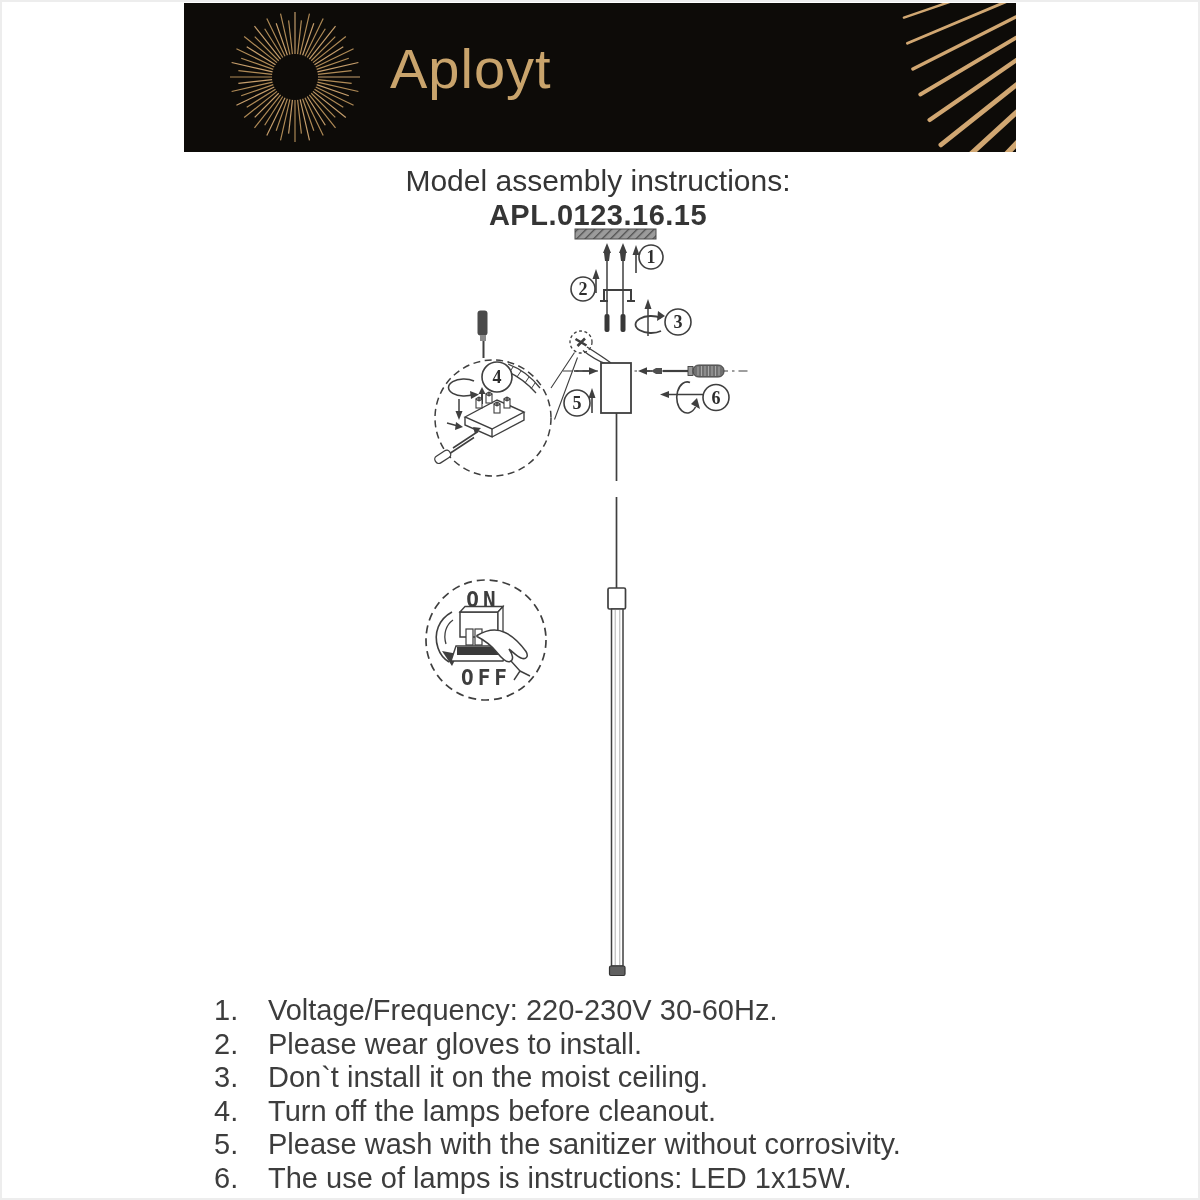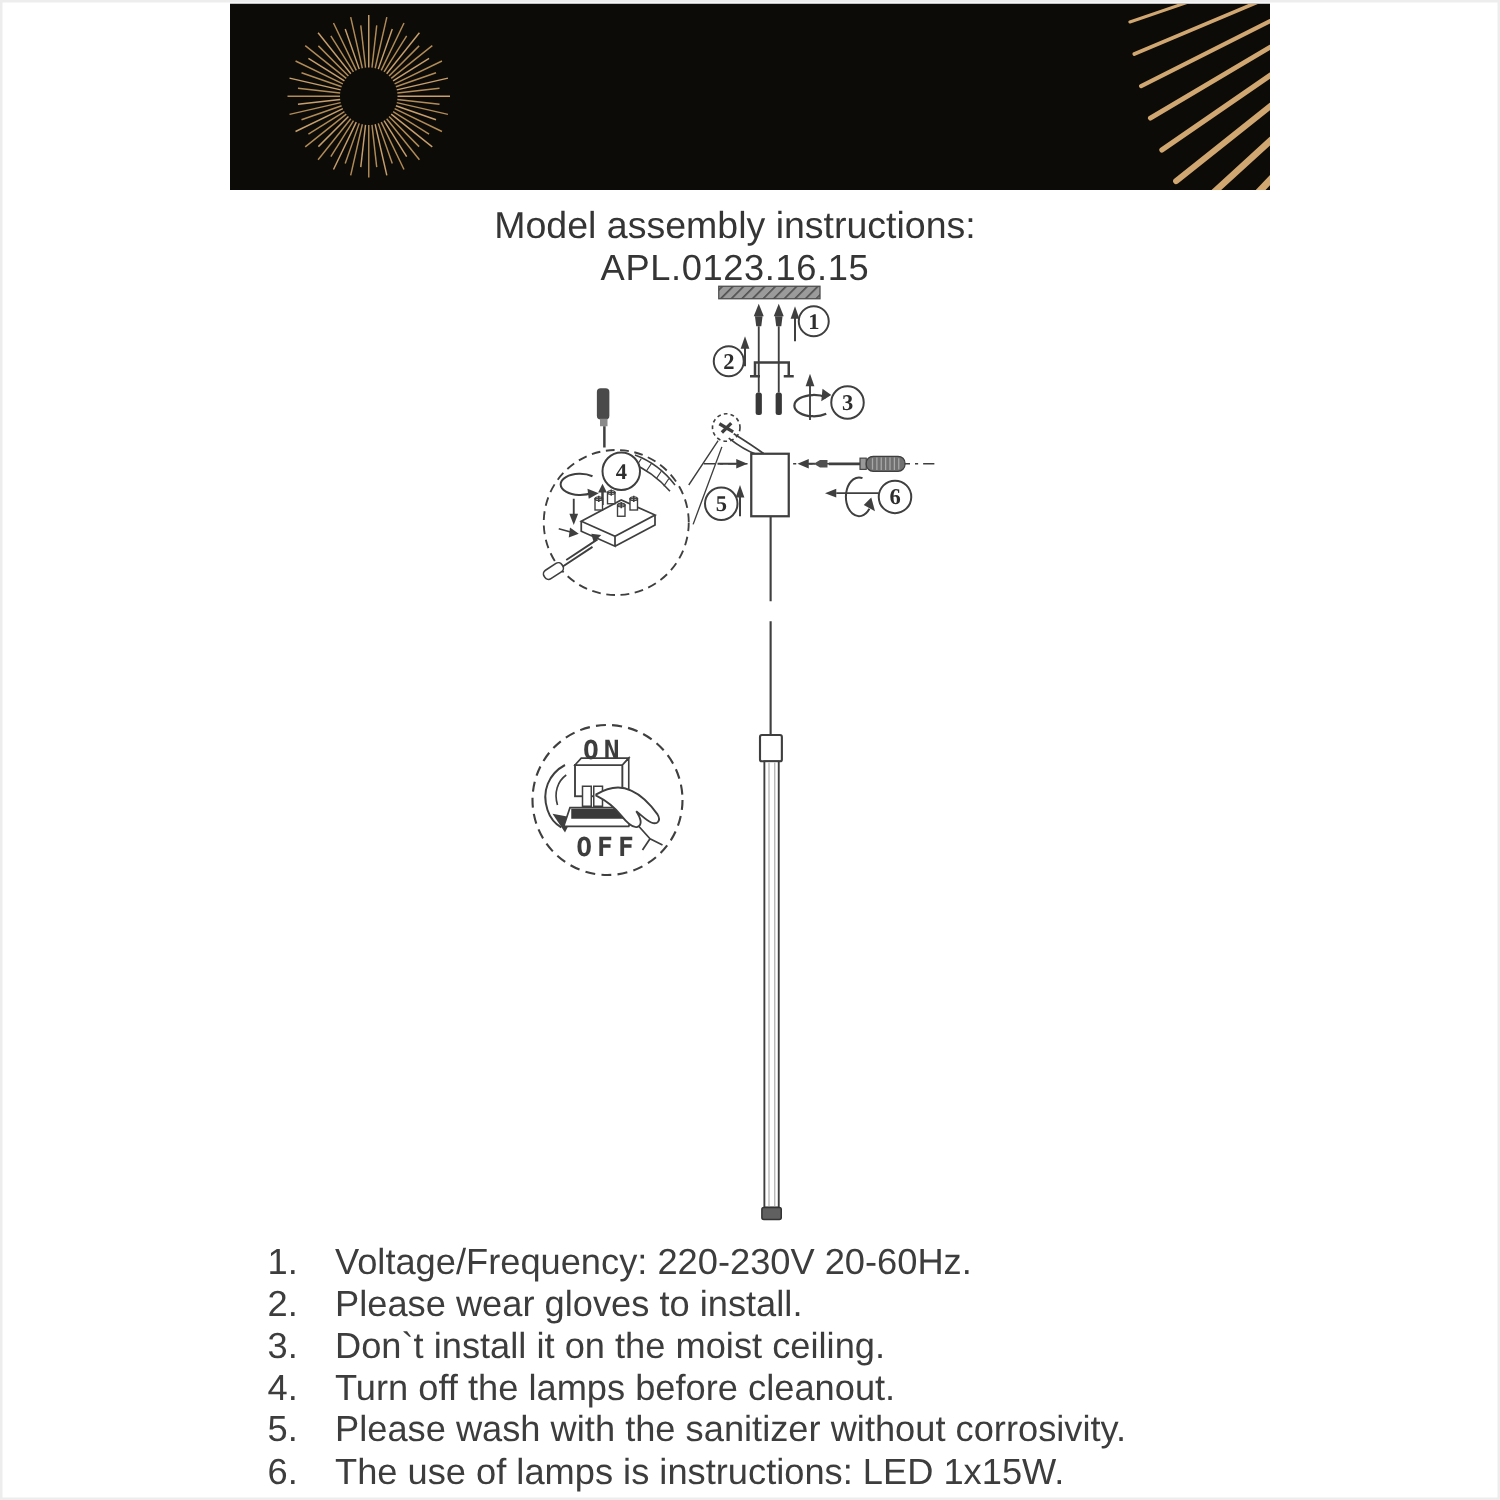--- a/index.html
+++ b/index.html
@@ -13,23 +13,23 @@
     position:absolute;left:184px;top:3px;width:832px;height:149px;
     background:#0d0b08;overflow:hidden;
   }
   .banner svg{position:absolute;left:0;top:0;}
   .brand{
     position:absolute;left:206px;top:36px;
     font-size:56px;line-height:60px;font-weight:400;letter-spacing:1px;
     color:#c9a46c;
   }
   
-  .title-block{position:absolute;left:0;top:162px;width:1176px;text-align:center;color:#353535;}
+  .title-block{position:absolute;left:10px;top:162px;width:1176px;text-align:center;color:#353535;}
   .title-line{font-size:30px;line-height:37px;font-weight:500;}
-  .model-line{font-size:29px;line-height:33px;font-weight:400;letter-spacing:.5px;}
+  .model-line{font-size:29px;line-height:33px;font-weight:700;letter-spacing:.5px;}
   
   .diagram{position:absolute;left:415px;top:224px;width:350px;height:772px;}
   .ln{stroke:#3f3f3f;fill:none;}
   .fillln{fill:#3f3f3f;stroke:none;}
   .num-circ circle{fill:#ffffff;stroke:#3f3f3f;stroke-width:1.6;}
   .num-circ text{font-family:"Liberation Serif",serif;font-weight:700;font-size:18px;fill:#2e2e2e;text-anchor:middle;}
   .sw-label{font-family:"DejaVu Sans Mono",monospace;font-weight:700;font-size:21px;fill:#3d3d3d;text-anchor:middle;letter-spacing:4px;}
   
   .instructions{position:absolute;left:214px;top:994px;width:860px;color:#3d3d3d;}
   .instr-row{display:flex;line-height:33.5px;font-size:29px;}
@@ -110,20 +110,21 @@
           <line x1="1066" y1="-104" x2="770.0811189220321" y2="166.36896444058556" stroke="#dcb078" stroke-width="5.21" stroke-linecap="round" opacity="0.95"></line>
           <line x1="1066" y1="-104" x2="756.8697780432965" y2="141.89328147185975" stroke="#dcb078" stroke-width="4.75" stroke-linecap="round" opacity="0.95"></line>
           <line x1="1066" y1="-104" x2="745.5984946188587" y2="116.89266577671356" stroke="#dcb078" stroke-width="4.29" stroke-linecap="round" opacity="0.95"></line>
           <line x1="1066" y1="-104" x2="736.2761599734433" y2="91.51632607684209" stroke="#dcb078" stroke-width="3.83" stroke-linecap="round" opacity="0.95"></line>
           <line x1="1066" y1="-104" x2="728.9004488622959" y2="65.91216149163185" stroke="#dcb078" stroke-width="3.38" stroke-linecap="round" opacity="0.95"></line>
           <line x1="1066" y1="-104" x2="723.4580445994095" y2="40.22593352601669" stroke="#dcb078" stroke-width="2.92" stroke-linecap="round" opacity="0.95"></line>
           <line x1="1066" y1="-104" x2="719.9249243962631" y2="14.600462999288453" stroke="#dcb078" stroke-width="2.46" stroke-linecap="round" opacity="0.95"></line>
           <line x1="1066" y1="-104" x2="718.2667025359355" y2="-10.825143763092427" stroke="#dcb078" stroke-width="2.00" stroke-linecap="round" opacity="0.95"></line>
         </g>
     </svg>
+    <div class="brand">Aployt</div>
   </div>
 
   <div class="title-block">
     <div class="title-line">Model assembly instructions:</div>
     <div class="model-line">APL.0123.16.15</div>
   </div>
 
   <svg class="diagram" viewBox="415 224 350 772">
     <defs>
       <pattern id="hatch" width="6" height="6" patternUnits="userSpaceOnUse" patternTransform="rotate(45)">
@@ -288,21 +289,21 @@
         <path class="ln" d="M511,661 l9,10 m0,0 l-6,9 m6,-9 l10,5" stroke-width="1.4"></path>
       </g>
       <text class="sw-label" x="483" y="607">ON</text>
       <text class="sw-label" x="486" y="685">OFF</text>
     </g>
   </svg>
 
   <div class="instructions">
     <div class="instr-row">
       <span class="instr-num">1.</span>
-      <span class="instr-text">Voltage/Frequency: 220-230V 20-60Hz.</span>
+      <span class="instr-text">Voltage/Frequency: 220-230V 30-60Hz.</span>
     </div>
     <div class="instr-row">
       <span class="instr-num">2.</span>
       <span class="instr-text">Please wear gloves to install.</span>
     </div>
     <div class="instr-row">
       <span class="instr-num">3.</span>
       <span class="instr-text">Don`t install it on the moist ceiling.</span>
     </div>
     <div class="instr-row">

